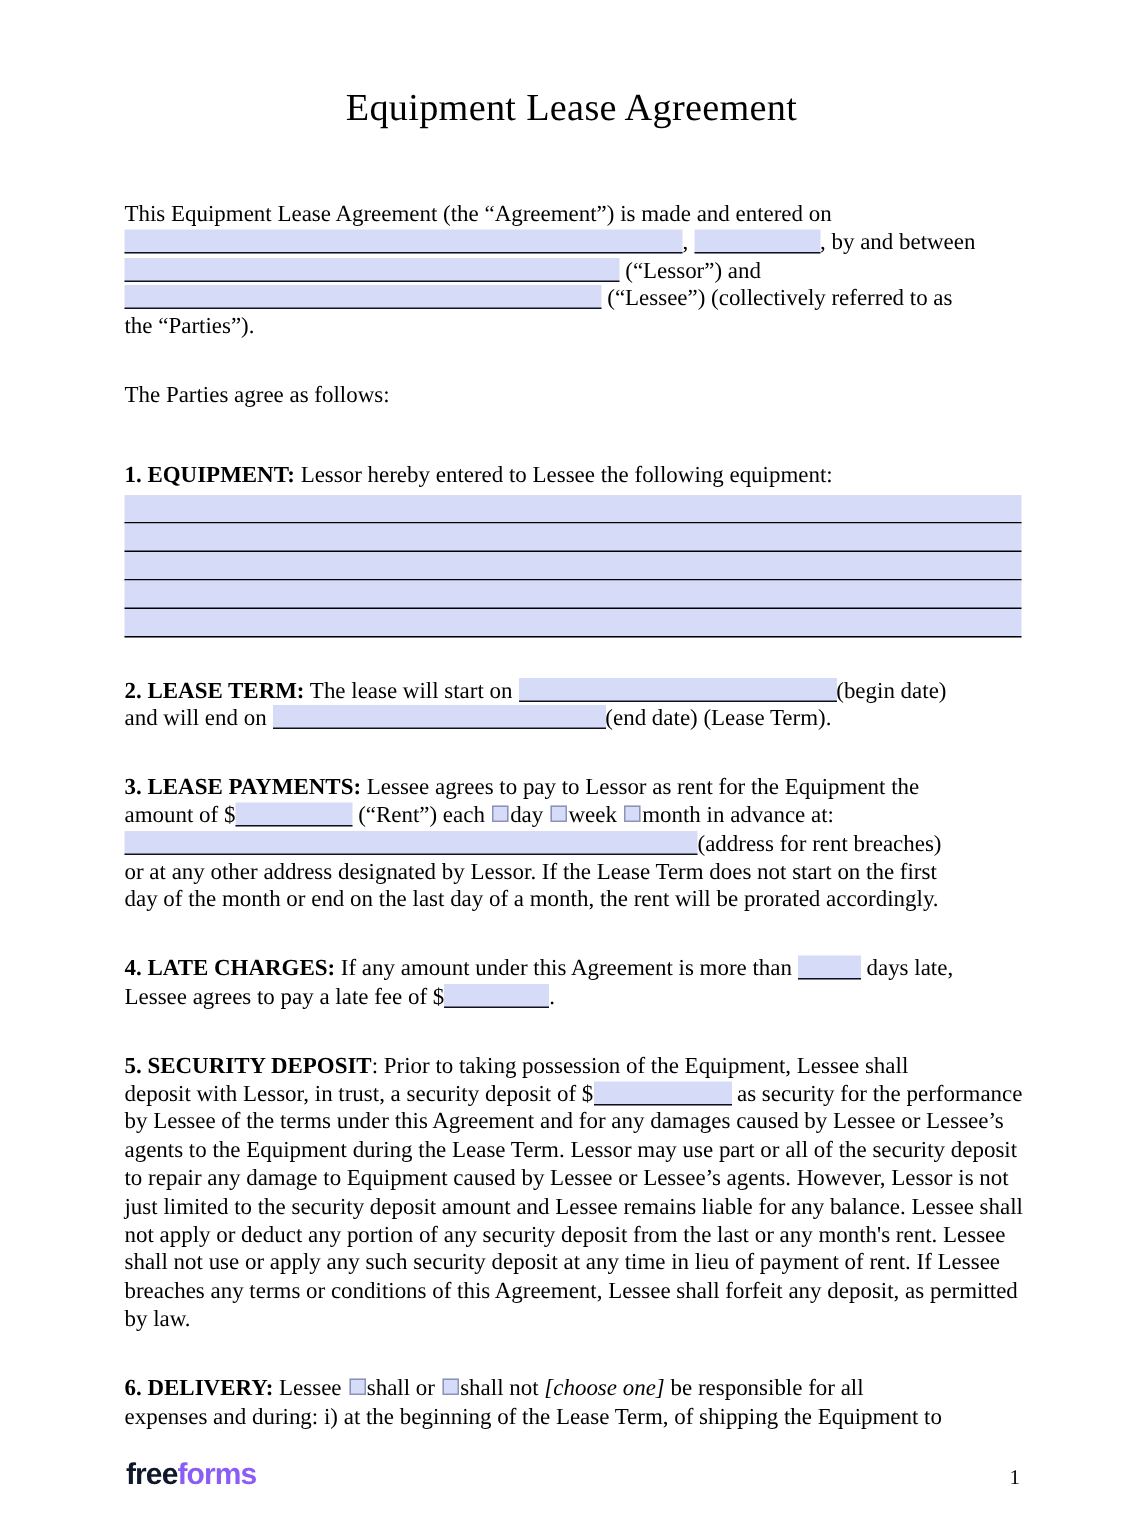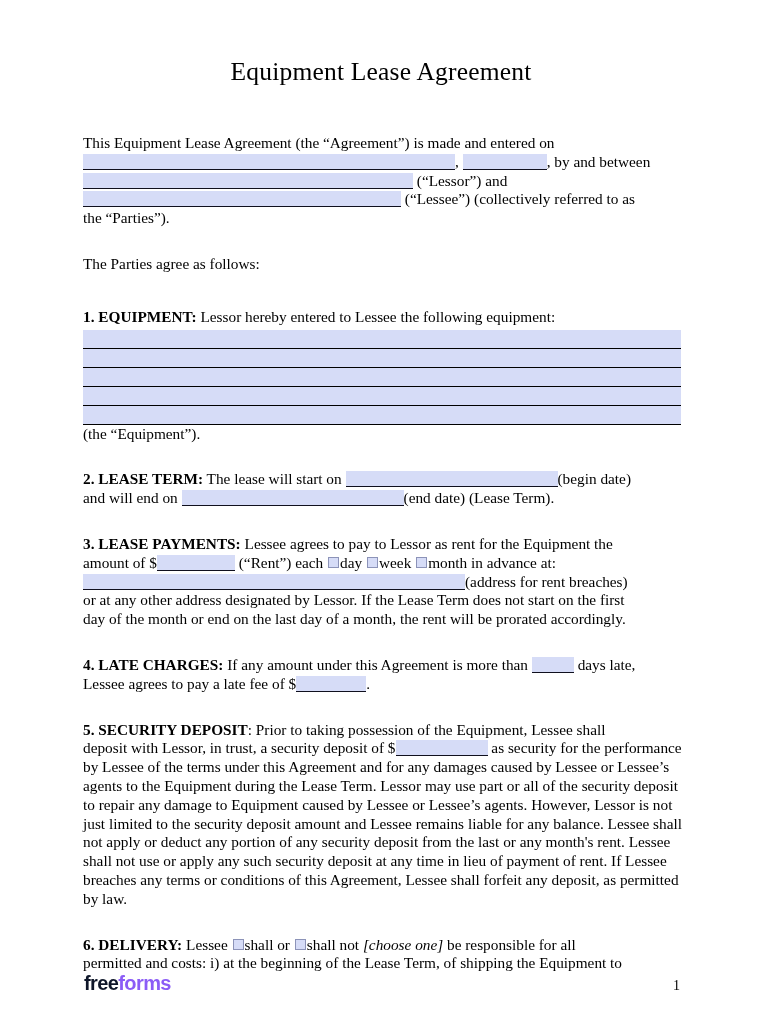--- a/index.html
+++ b/index.html
@@ -146,21 +146,20 @@
     </p>
 
     <div class="equip-block">
       <div class="equip-line"></div>
       <div class="equip-line"></div>
       <div class="equip-line"></div>
       <div class="equip-line"></div>
       <div class="equip-line"></div>
     </div>
 
-    <p class="para">(the “Equipment”).</p>
 
     <div class="gap-md"></div>
 
     <p class="para">
       <span class="b">2.</span>
       <span class="b">LEASE TERM:</span>
       <span>The lease will start on</span>
       <span class="field w-begin"></span><span>(begin date)</span><br>
       <span>and will end on</span>
       <span class="field w-end"></span><span>(end date) (Lease Term).</span>
@@ -208,21 +207,21 @@
     <div class="gap-md"></div>
 
     <p class="para">
       <span class="b">6.</span>
       <span class="b">DELIVERY:</span>
       <span>Lessee</span>
       <span class="cbox"></span><span>shall or</span>
       <span class="cbox"></span><span>shall not</span>
       <span class="it">[choose one]</span>
       <span>be responsible for all</span><br>
-      <span>permitted and costs: i) at the beginning of the Lease Term, of shipping the Equipment to</span>
+      <span>expenses and during: i) at the beginning of the Lease Term, of shipping the Equipment to</span>
     </p>
 
   </div>
 
   <div class="footer-logo">
     <span class="logo-free">free</span><span class="logo-forms">forms</span>
   </div>
 
   <div class="page-number">1</div>
 

